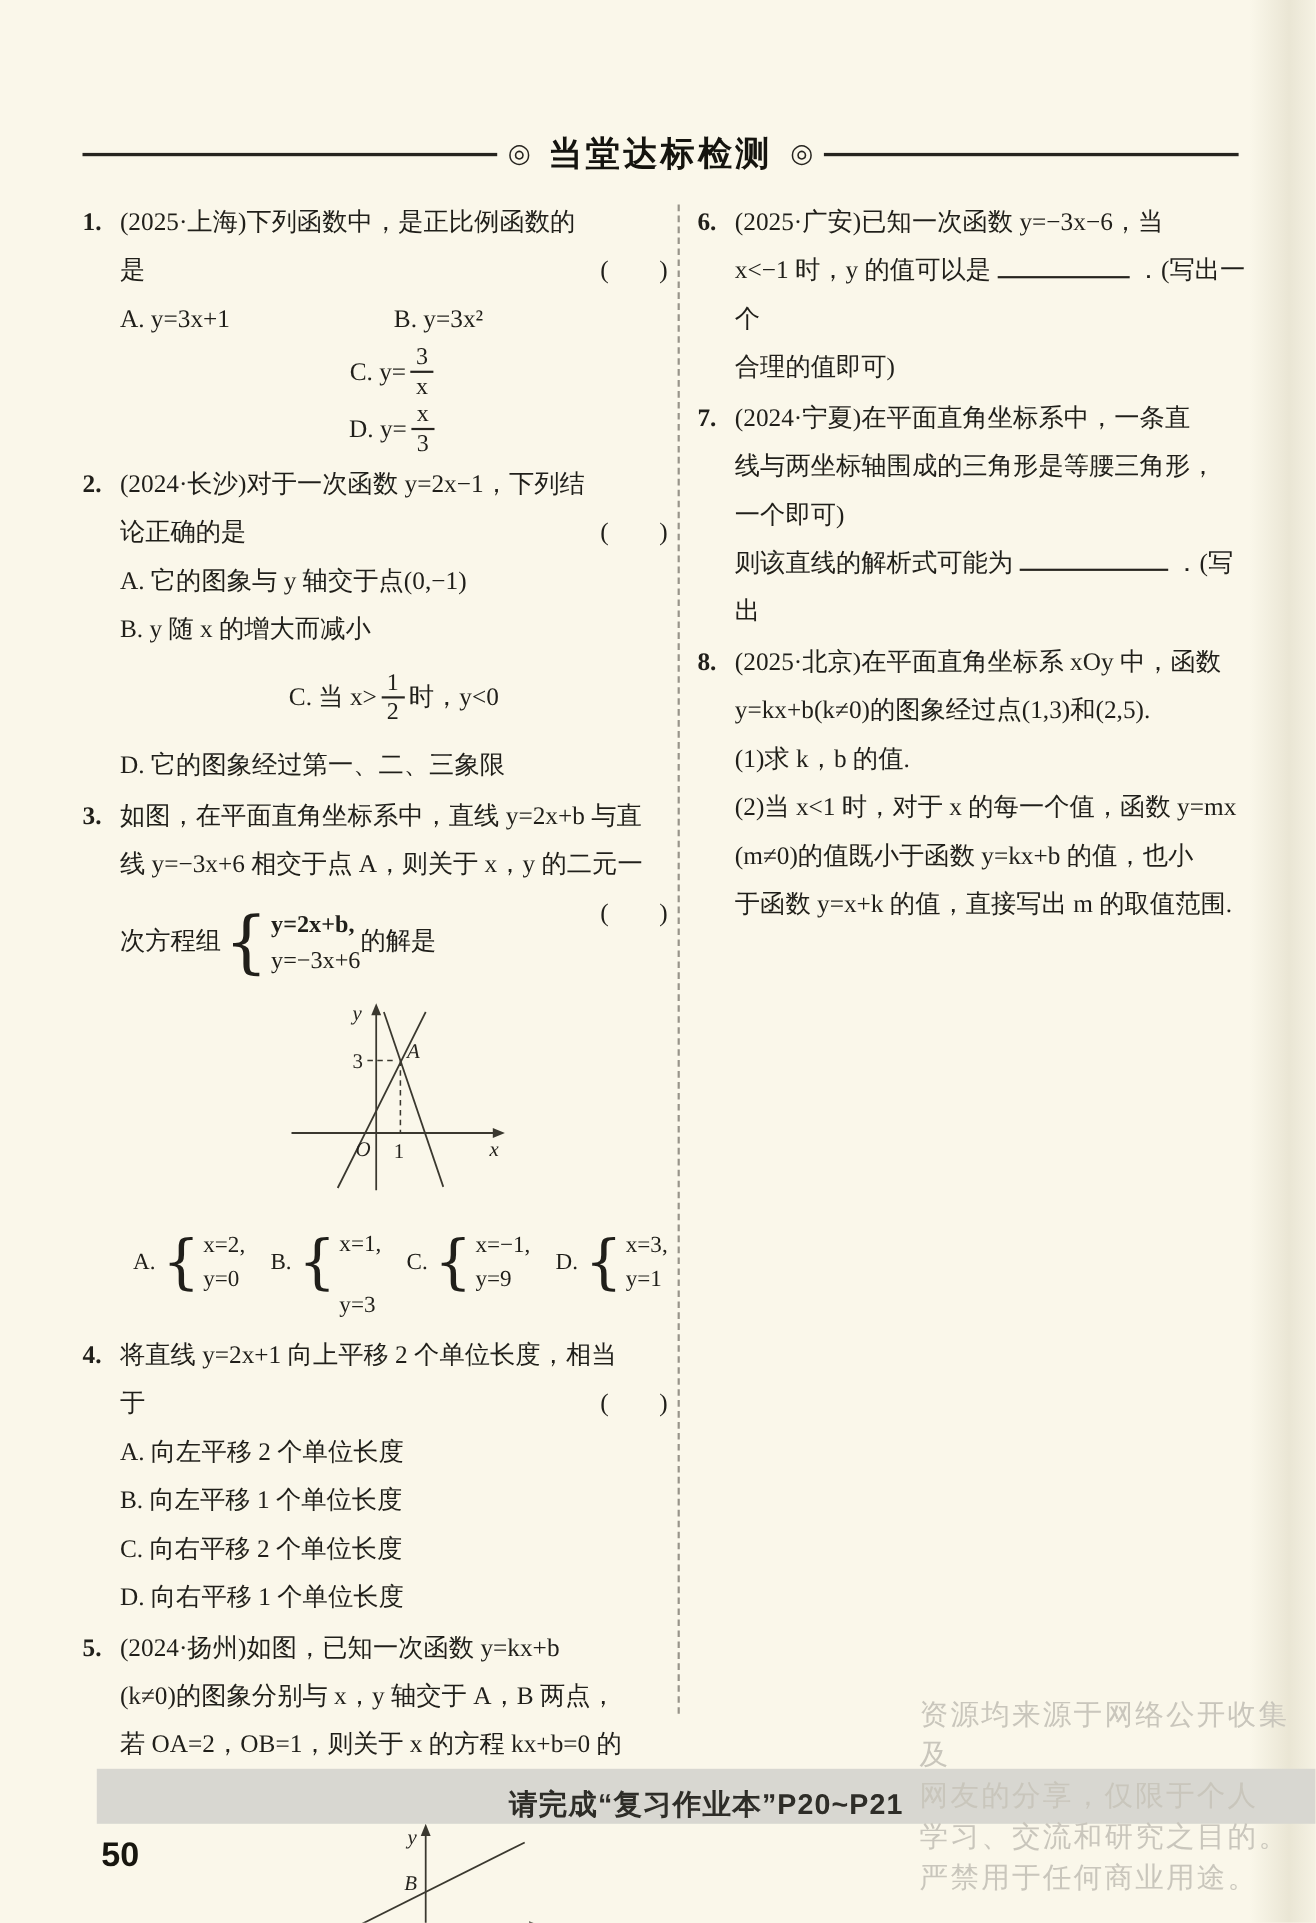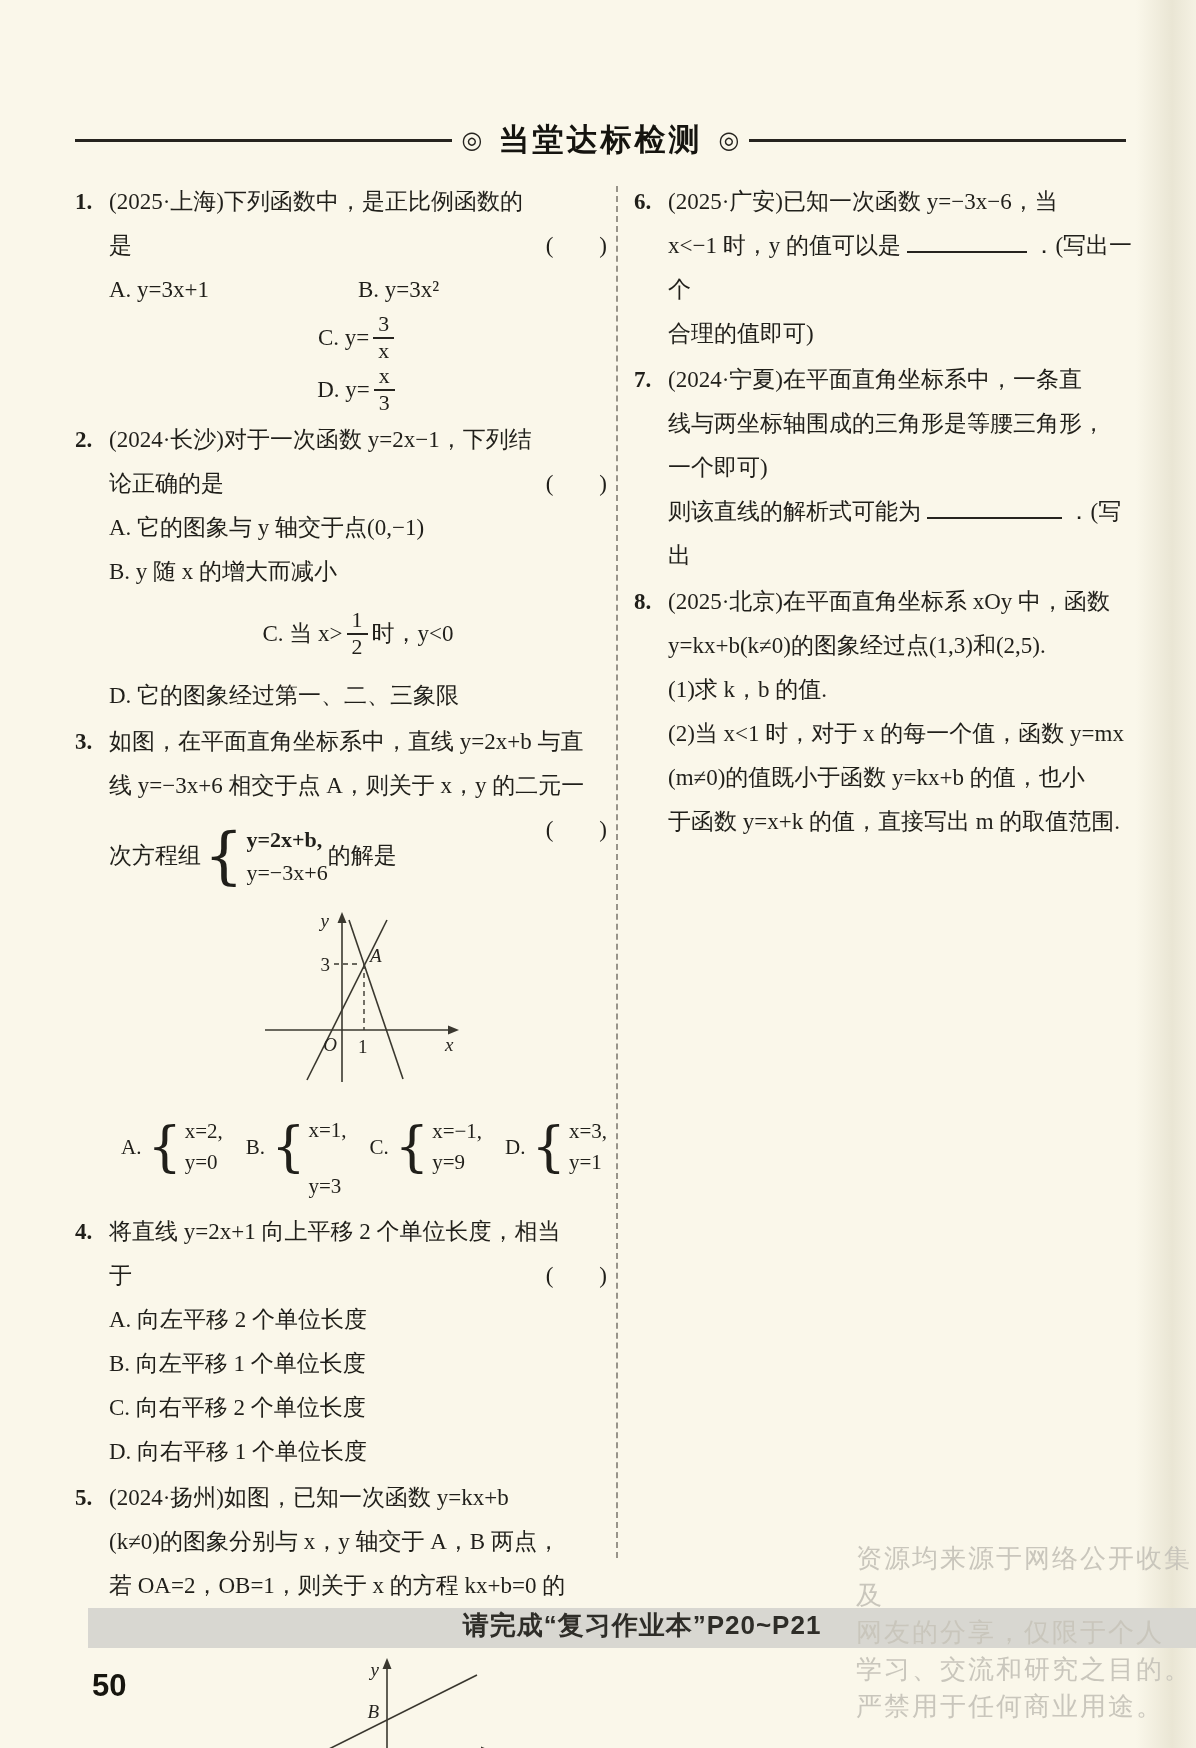--- a/index.html
+++ b/index.html
@@ -66,35 +66,35 @@
   .graphwrap{display:block;}
   .g1{margin:6px 0 2px 138px;}
   .g2{margin:4px 0 0 158px;}
   svg .axis, svg .curve{stroke:#3a382f;stroke-width:1.6;fill:none;}
   svg .dash{stroke:#3a382f;stroke-width:1.4;stroke-dasharray:5 4;fill:none;}
   svg .arrow{fill:#3a382f;stroke:none;}
   svg text{font-family:"Liberation Serif","DejaVu Serif",serif;font-size:19px;fill:#26241f;}
   svg text.it{font-style:italic;}
   
   .footer-band{
-    position:absolute;left:88px;right:0;top:1608px;height:40px;
-    background:#d8d7d1;display:flex;align-items:flex-start;justify-content:center;
+    position:absolute;left:88px;right:0;top:1608px;height:50px;
+    background:#d8d7d1;display:flex;align-items:flex-end;justify-content:center;
   }
   .footer-note{
     font-family:"Liberation Sans","DejaVu Sans",sans-serif;
     font-weight:700;font-size:26px;color:#2e2d28;letter-spacing:1px;
   }
   .pageno{
     position:absolute;left:92px;top:1668px;
     font-family:"Liberation Sans","DejaVu Sans",sans-serif;
     font-weight:700;font-size:31px;color:#17160f;
   }
   .watermark{
     position:absolute;left:836px;top:1540px;z-index:2;
-    font-size:26px;line-height:37px;color:#c9c6bc;letter-spacing:2px;margin-left:20px;
+    font-size:26px;line-height:37px;color:#c9c6bc;letter-spacing:2px;
   }
 </style>
 </head>
 <body>
 
 <div class="gutter"></div>
 
 <div class="header">
   <div class="rule"></div>
   <span class="ornament">◎</span>

